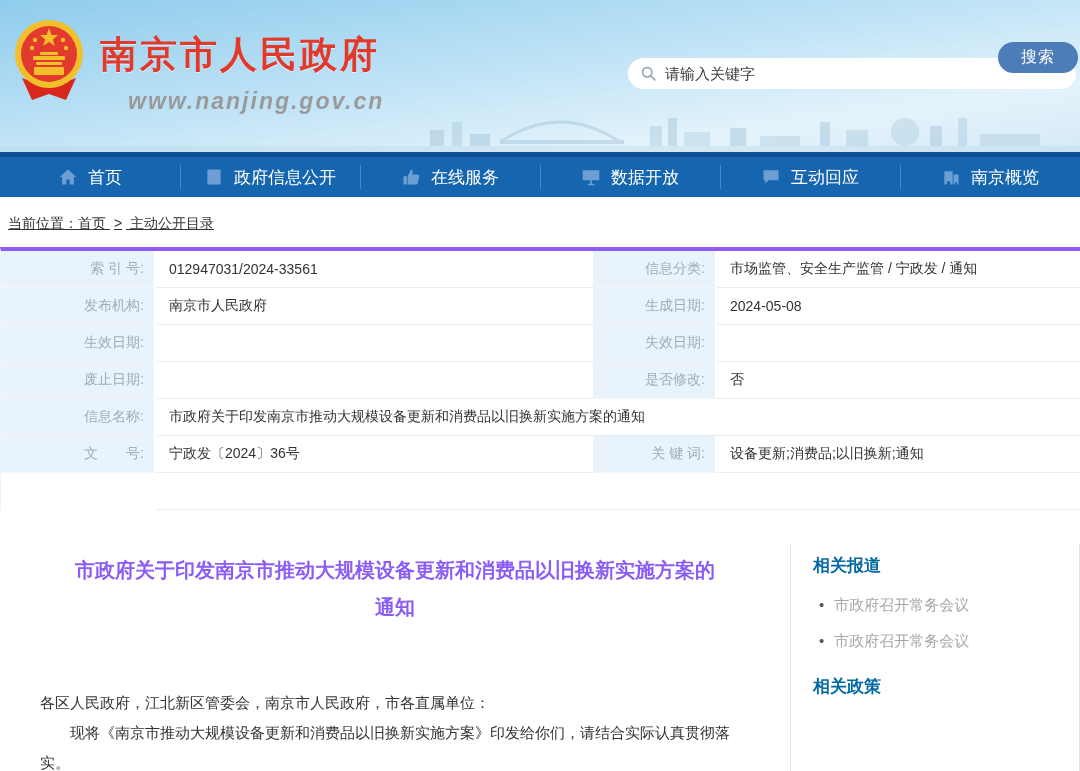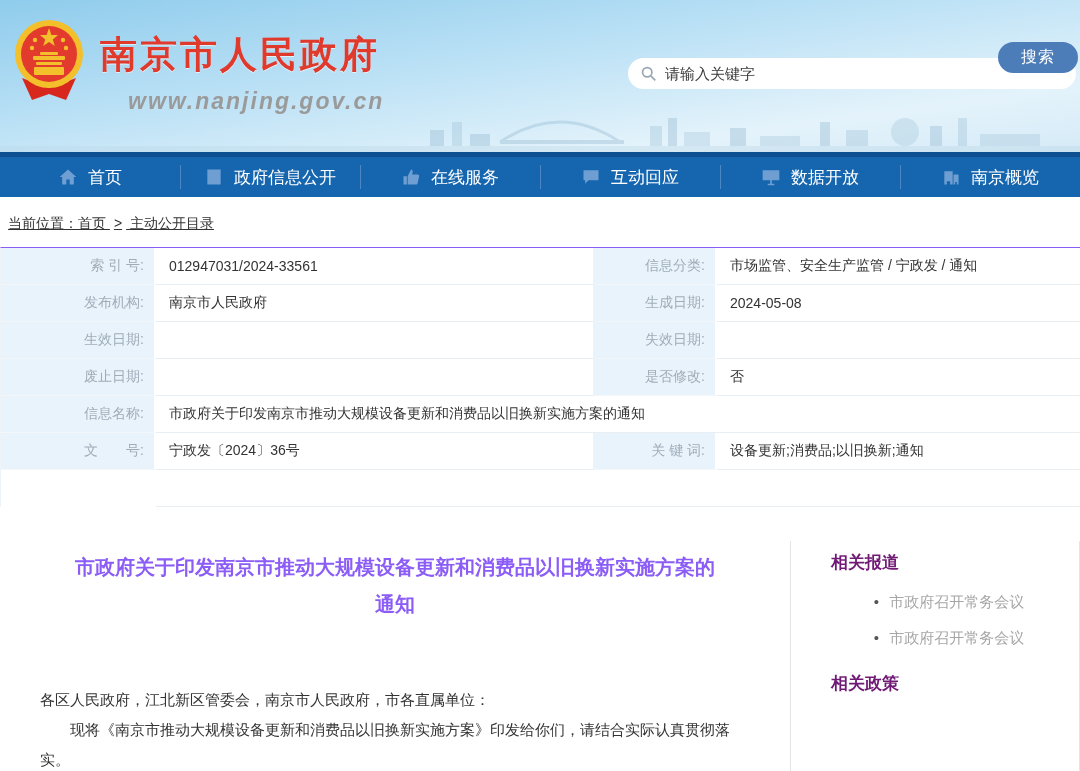--- a/index.html
+++ b/index.html
@@ -37,40 +37,40 @@
   .nav-icon { width: 20px; height: 20px; margin-right: 10px; }
   .nav-icon svg { width: 100%; height: 100%; fill: #6f9fd2; }
 
   
   .breadcrumb { padding: 18px 8px 14px 8px; font-size: 14px; color: #333; background: #fff; text-decoration: underline; }
   .breadcrumb a { color: #333; text-decoration: none; cursor: pointer; }
   .bc-sep { margin: 0 4px; }
 
   
   .meta-table { display: grid; grid-template-columns: 155px 438px 123px 364px;
-    grid-auto-rows: 37px; border-top: 1px solid #8b5cf6; border-left: 1px solid #eef3f7; font-size: 14px; }
+    grid-auto-rows: 37px; border-top: 4px solid #8b5cf6; border-left: 1px solid #eef3f7; font-size: 14px; }
   .m-label { background: #e9f3fb; color: #9fadb9; display: flex; align-items: center;
     justify-content: flex-end; padding-right: 10px; border-bottom: 1px solid #f3f7fa;
     border-right: 2px solid #fff; white-space: nowrap; }
   .m-value { color: #333; display: flex; align-items: center; padding-left: 13px;
     border-bottom: 1px solid #e9eef2; border-right: 1px solid #eef3f7; white-space: nowrap; overflow: hidden; }
   .m-span { grid-column: 2 / 5; }
 
   
   .content { display: flex; margin-top: 16px; }
   .article { flex: 1; padding: 0 40px; }
   .article-title { text-align: center; font-weight: bold; font-size: 20px; color: #8b5cf6;
     line-height: 37px; margin-top: 26px; }
   .article-body { margin-top: 62px; font-size: 15px; color: #333; line-height: 30px; }
   .article-body .indent { text-indent: 2em; }
   .sidebar { width: 290px; flex: none; border-left: 1px solid #e4e4e4; border-right: 1px solid #e4e4e4;
     margin-top: 18px; padding: 10px 0 0 22px; }
-  .sb-title { color: #701a75; font-size: 17px; font-weight: bold; margin-top: 0; margin-left: 18px; }
+  .sb-title { color: #0369a1; font-size: 17px; font-weight: bold; margin-top: 0; }
   .sb-title.second { margin-top: 16px; }
-  .sb-list { list-style: none; margin: 10px 0 12px 6px; text-align: center; }
+  .sb-list { list-style: none; margin: 10px 0 12px 6px; }
   .sb-list li { color: #a6a6a6; font-size: 15px; line-height: 36px; cursor: pointer; white-space: nowrap; }
   .sb-list li::before { content: "•"; color: #555; margin-right: 10px; font-size: 15px; }
 </style>
 </head>
 <body>
 
 <div class="header">
   <svg class="skyline" viewBox="0 0 1080 60" preserveAspectRatio="none">
     <rect x="430" y="38" width="14" height="22" fill="#8fb4cd"></rect>
     <rect x="452" y="30" width="10" height="30" fill="#9cc0d6"></rect>
@@ -145,32 +145,32 @@
     <span class="nav-icon">
       <svg viewBox="0 0 24 24">
           <path d="M3 11 H7 V21 H3 Z M8 21 V11 L12 3 C13.5 3 14.3 4.2 14 6 L13.4 9 H20 C21.2 9 22 10 21.7 11.2 L20 19.4 C19.8 20.4 19 21 18 21 Z"></path>
         </svg>
     </span>
     <span>在线服务</span>
   </div>
   <div class="nav-item">
     <span class="nav-icon">
       <svg viewBox="0 0 24 24">
+          <path d="M2 4 H22 V16 H2 Z M8 20 H16 V22 H8 Z M11 16 H13 V20 H11 Z M6 12 L9 9 L12 11 L17 6 L18 7 L12 13 L9 11 L7 13 Z"></path>
+        </svg>
+    </span>
+    <span>数据开放</span>
+  </div>
+  <div class="nav-item">
+    <span class="nav-icon">
+      <svg viewBox="0 0 24 24">
           <path d="M3 4 H21 V16 H9 L5 20 V16 H3 Z M6 8 H8 V10 H6 Z M11 8 H13 V10 H11 Z M16 8 H18 V10 H16 Z"></path>
         </svg>
     </span>
     <span>互动回应</span>
-  </div>
-  <div class="nav-item">
-    <span class="nav-icon">
-      <svg viewBox="0 0 24 24">
-          <path d="M2 4 H22 V16 H2 Z M8 20 H16 V22 H8 Z M11 16 H13 V20 H11 Z M6 12 L9 9 L12 11 L17 6 L18 7 L12 13 L9 11 L7 13 Z"></path>
-        </svg>
-    </span>
-    <span>数据开放</span>
   </div>
   <div class="nav-item">
     <span class="nav-icon">
       <svg viewBox="0 0 24 24">
           <path d="M4 21 V5 H14 V21 H11 V17 H7 V21 Z M6 7 H8 V9 H6 Z M10 7 H12 V9 H10 Z M6 11 H8 V13 H6 Z M10 11 H12 V13 H10 Z M15 21 V9 H21 V21 H19 V18 H17 V21 Z M17 11 H19 V13 H17 Z"></path>
         </svg>
     </span>
     <span>南京概览</span>
   </div>
 </div>

